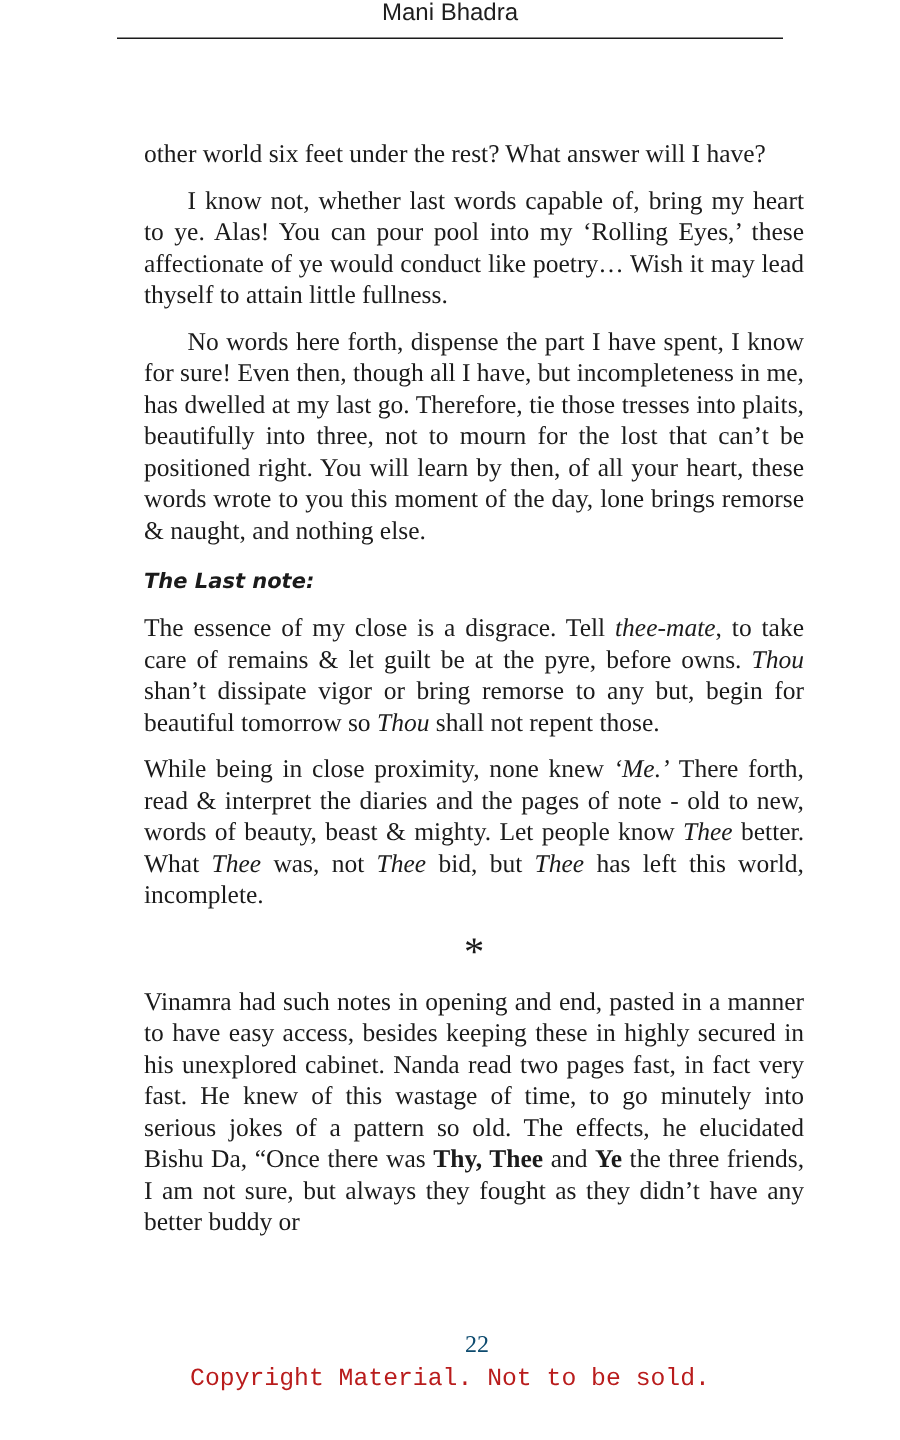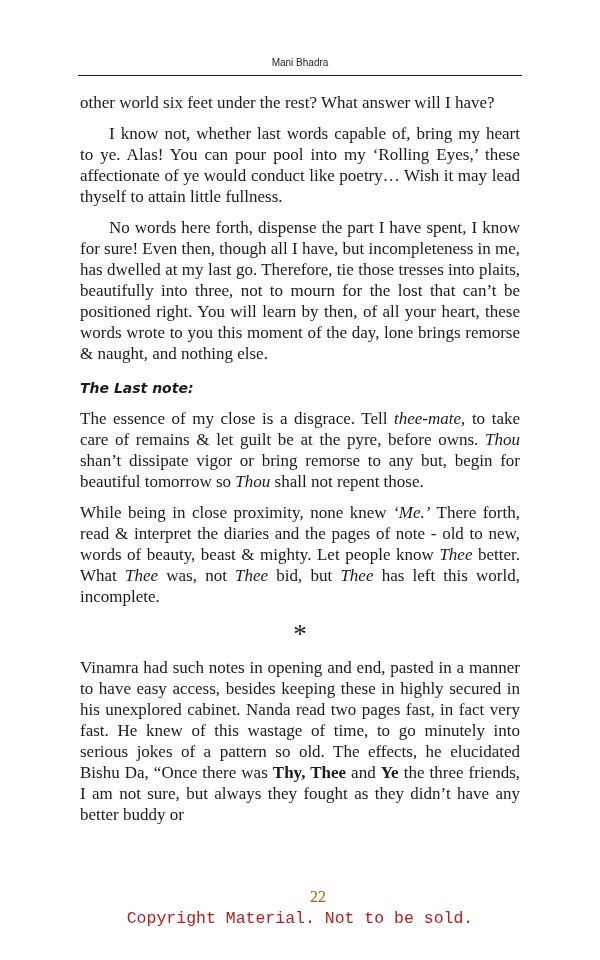--- a/index.html
+++ b/index.html
@@ -12,32 +12,31 @@
     font-family: "Liberation Serif", serif;
     color: #1b1b1b;
   }
   .header {
     position: absolute;
     top: 0; left: 78px; width: 444px;
     text-align: center;
   }
   .running-title {
     font-family: "Liberation Sans", sans-serif;
-    font-size: 10px;
+    font-size: 16px;
     color: #1e1e1e;
-    padding-top: 57px;
     padding-bottom: 7px;
   }
   .header-rule {
     border-top: 1.6px solid #1b1b1b;
     height: 0;
   }
   .content {
     position: absolute;
-    top: 92px; left: 80px; width: 440px;
+    top: 92px; left: 96px; width: 440px;
     font-size: 17px;
     line-height: 21px;
     text-align: justify;
   }
   .para { margin-bottom: 10px; }
   .para.indent { text-indent: 29px; }
   .section-heading {
     font-family: "DejaVu Sans", sans-serif;
     font-weight: bold;
     font-style: italic;
@@ -53,21 +52,21 @@
     margin: 15px 0 11px;
   }
   .footer {
     position: absolute;
     left: 0; bottom: 32px; width: 600px;
     text-align: center;
   }
   .page-number {
     font-family: "Liberation Serif", serif;
     font-size: 16px;
-    color: #a16207;
+    color: #0c4a6e;
     margin-bottom: 3px;
     padding-left: 36px;
   }
   .copyright {
     font-family: Liberation Mono, monospace;
     font-size: 16.5px;
     color: #b91c1c;
   }
   i { font-style: italic; }
   b { font-weight: bold; }

